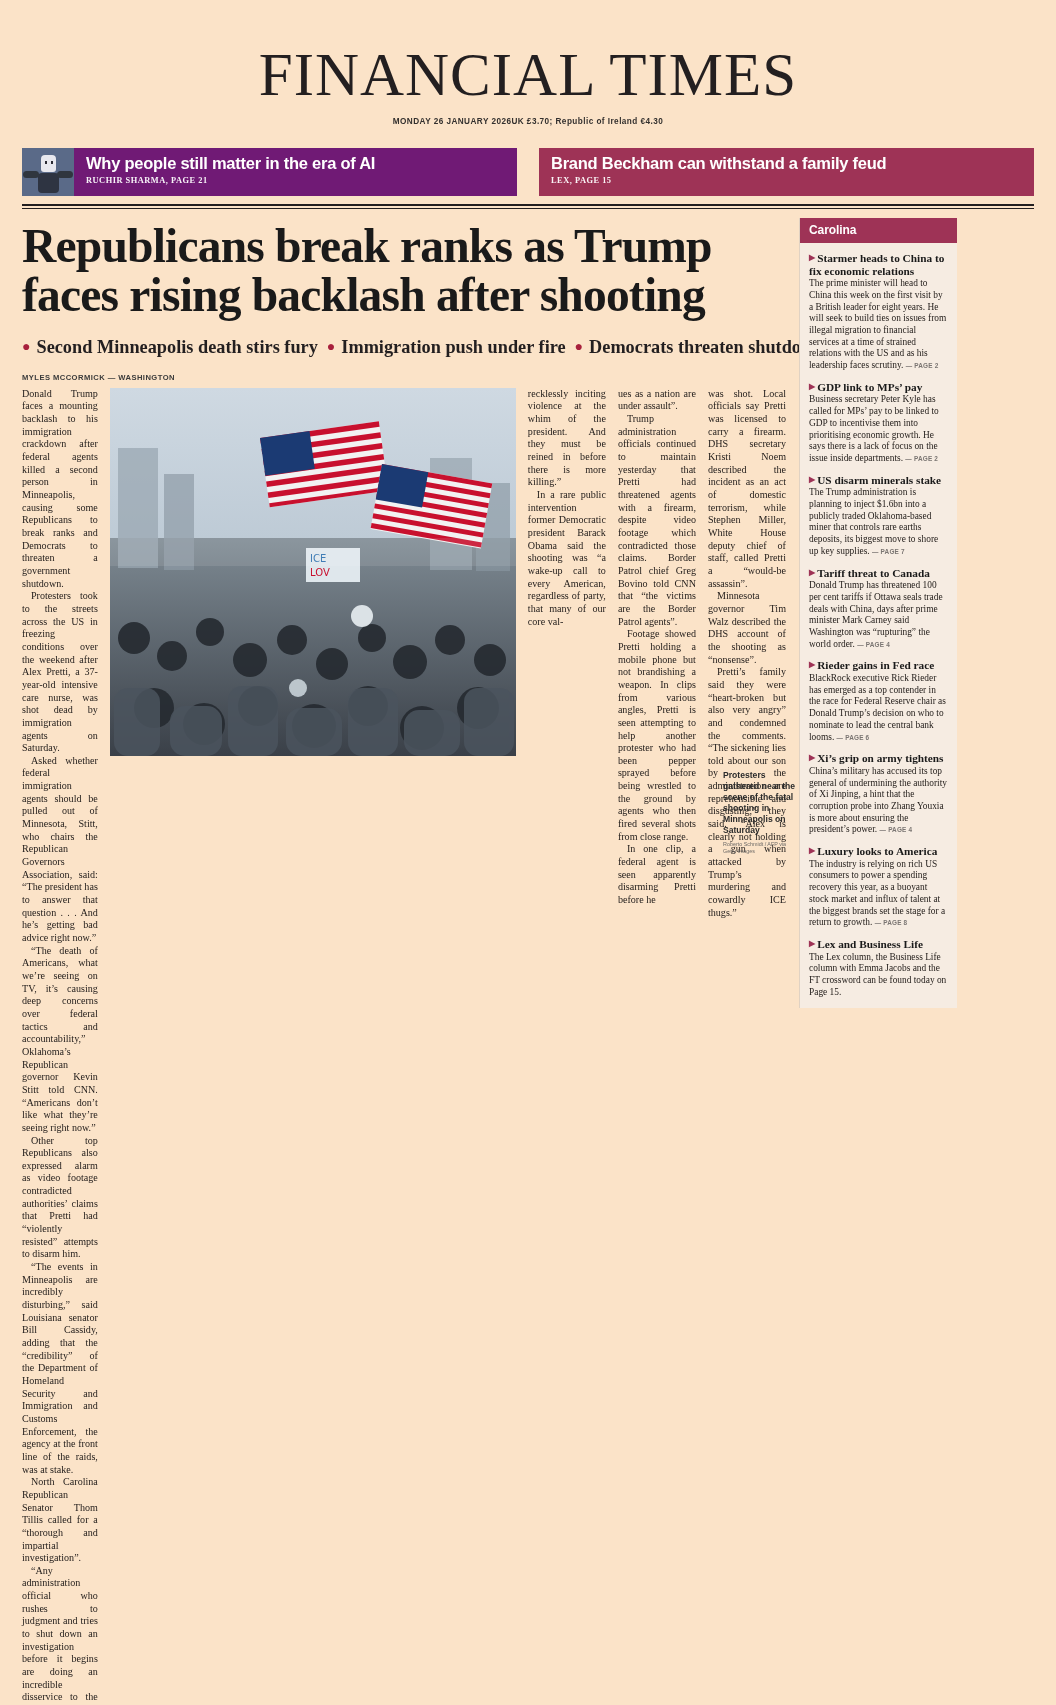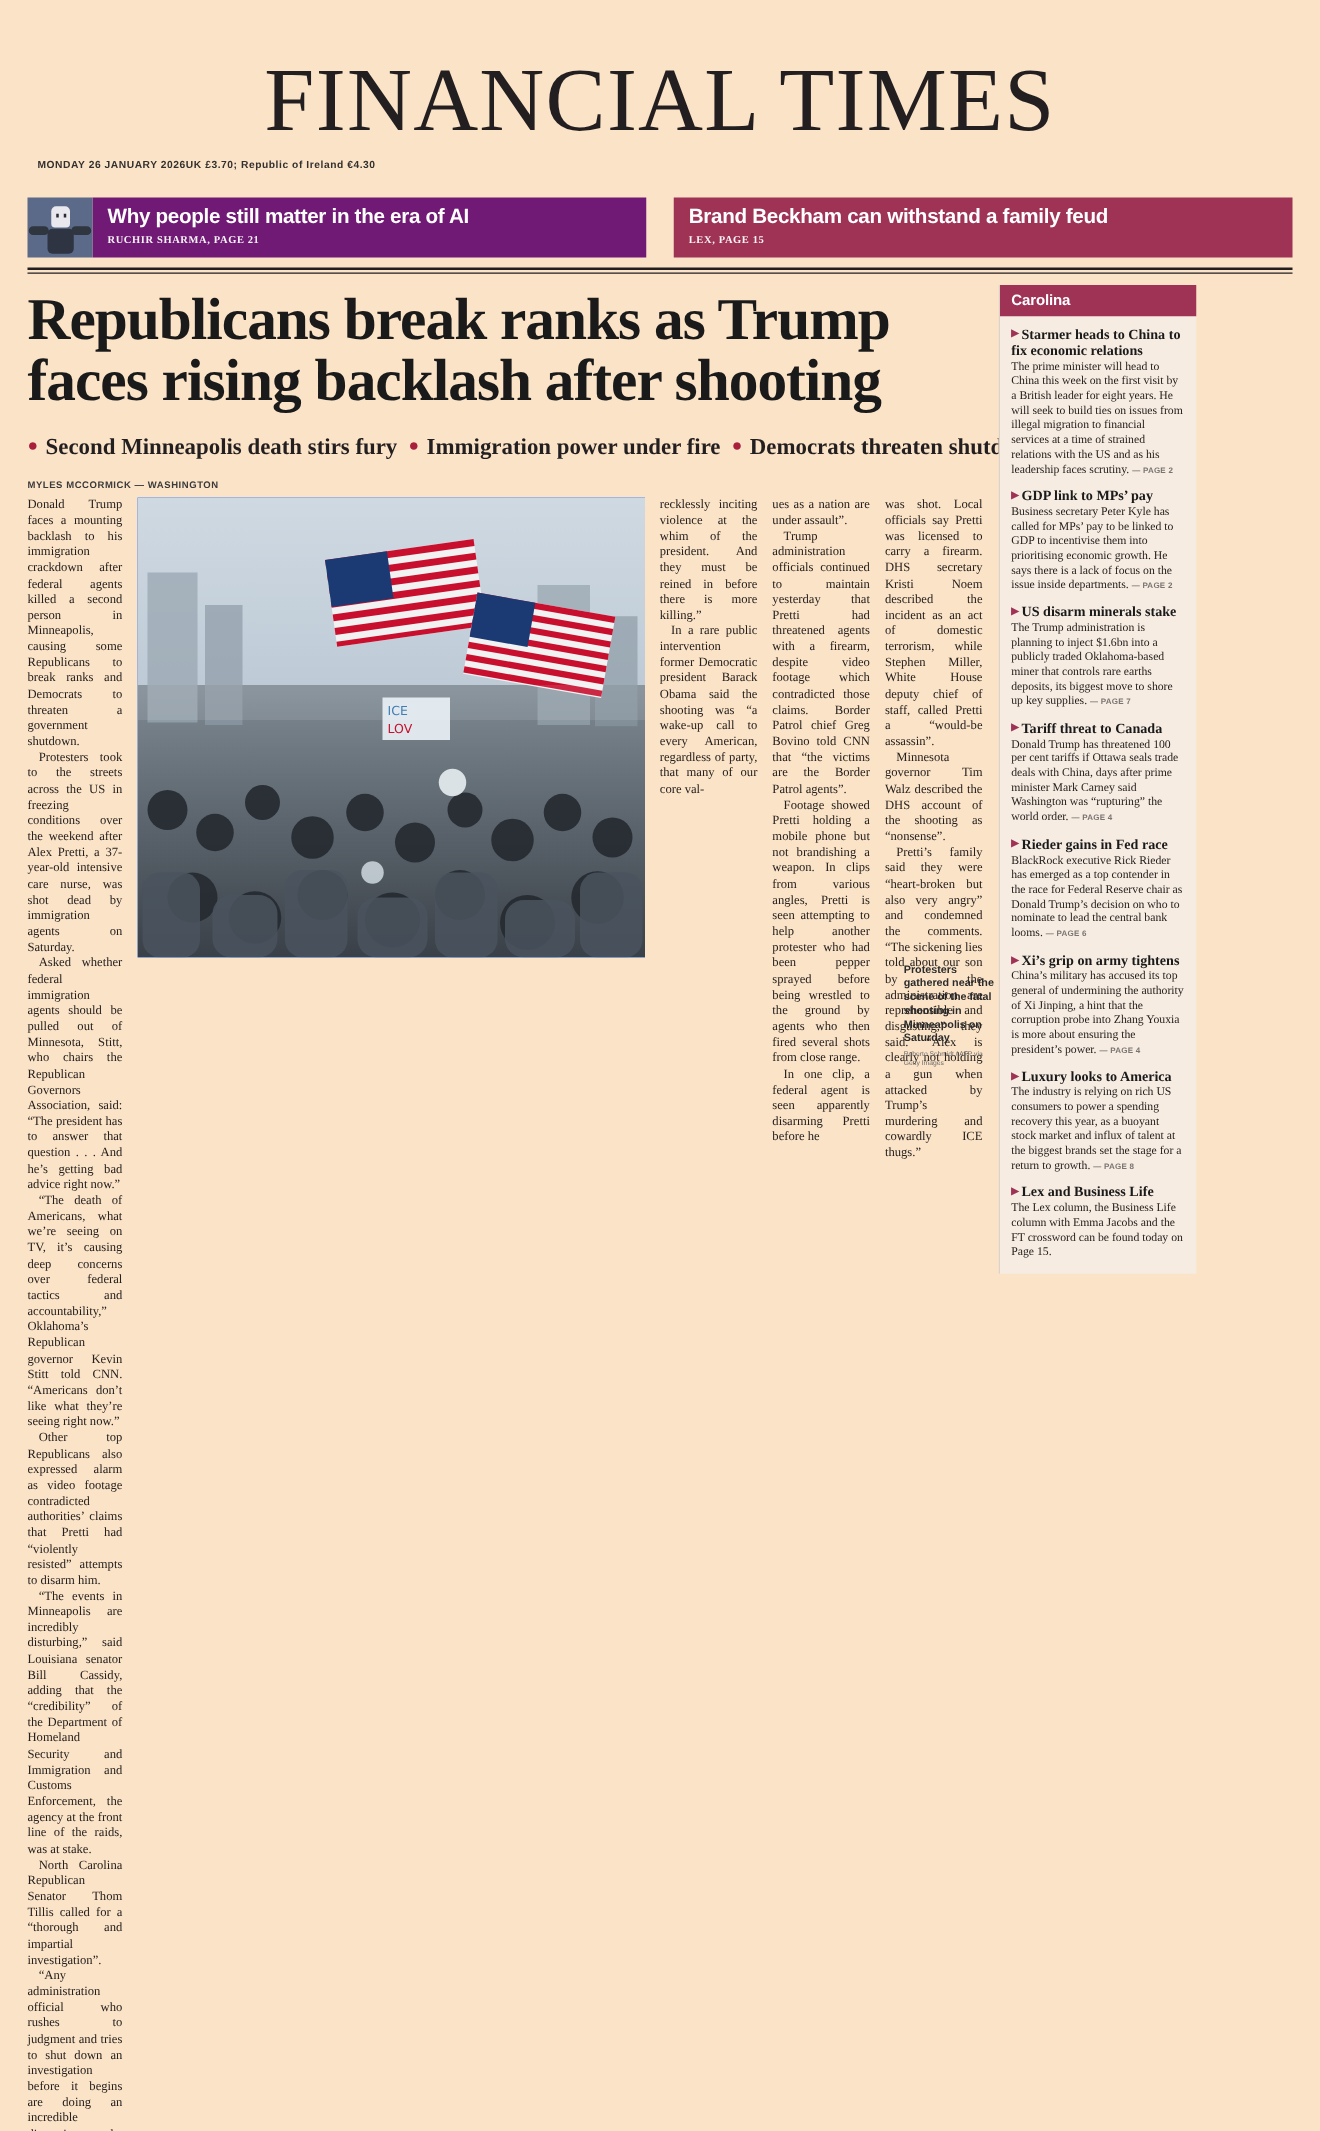--- a/index.html
+++ b/index.html
@@ -11,24 +11,24 @@
     color:#1a1a1a;
     position:relative;
     overflow:hidden;
   }
   .page { width:1056px; height:1705px; position:relative; padding:0 22px; }
 
   
   .masthead { text-align:center; padding-top:46px; }
   .masthead h1 {
     margin:0; font-family:"Liberation Serif", serif;
-    font-size:72px; line-height:0.95; letter-spacing:1px;
+    font-size:61px; line-height:0.95; letter-spacing:1px;
     font-weight:400; color:#231f20;
   }
-  .mast-rule { display:flex; justify-content:flex-start; align-items:flex-end;
+  .mast-rule { display:flex; justify-content:center; align-items:flex-end;
     margin-top:13px; padding:0 8px; }
   .mast-date, .mast-price {
     font-family:"Liberation Sans", sans-serif;
     font-size:8.2px; letter-spacing:.45px; color:#33302e; font-weight:600;
   }
   .mast-price { text-align:right; }
 
   
   .promos { display:flex; gap:8px; margin-top:22px; height:48px; }
   .promo { display:flex; align-items:stretch; flex:1; }
@@ -164,21 +164,21 @@
 
   <div class="main-wrap">
 
     <div class="main-left">
       <h2 class="lead">Republicans break ranks as Trump faces rising backlash after shooting</h2>
 
       <div class="bullets">
         <span class="dot">●</span>
         <span class="seg">Second Minneapolis death stirs fury</span>
         <span class="dot">●</span>
-        <span class="seg">Immigration power under fire</span>
+        <span class="seg">Immigration push under fire</span>
         <span class="dot">●</span>
         <span class="seg">Democrats threaten shutdown</span>
       </div>
 
       <div class="byline">MYLES MCCORMICK — WASHINGTON</div>
 
       <div class="art-cols">
 
         <div class="col c1">
           <p class="first">Donald Trump faces a mounting backlash to his immigration crackdown after federal agents killed a second person in Minneapolis, causing some Republicans to break ranks and Democrats to threaten a government shutdown.</p>

